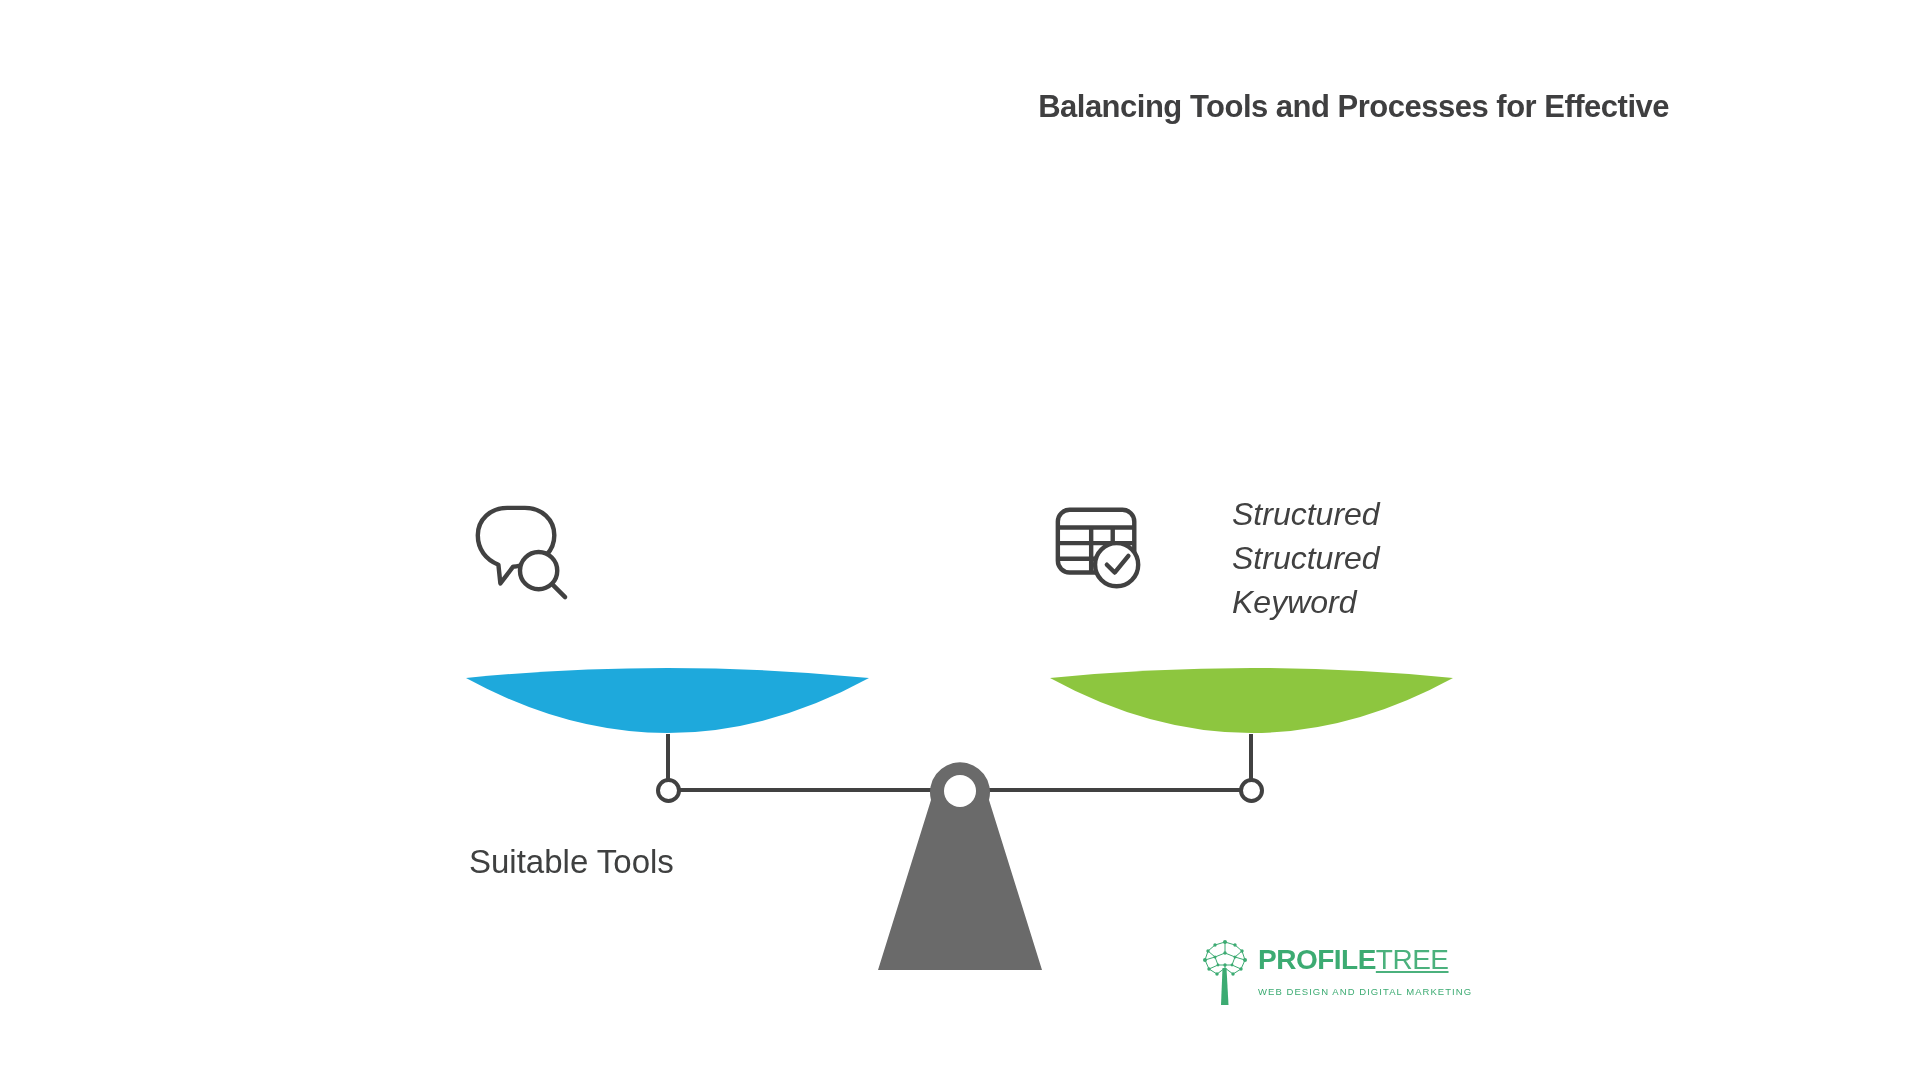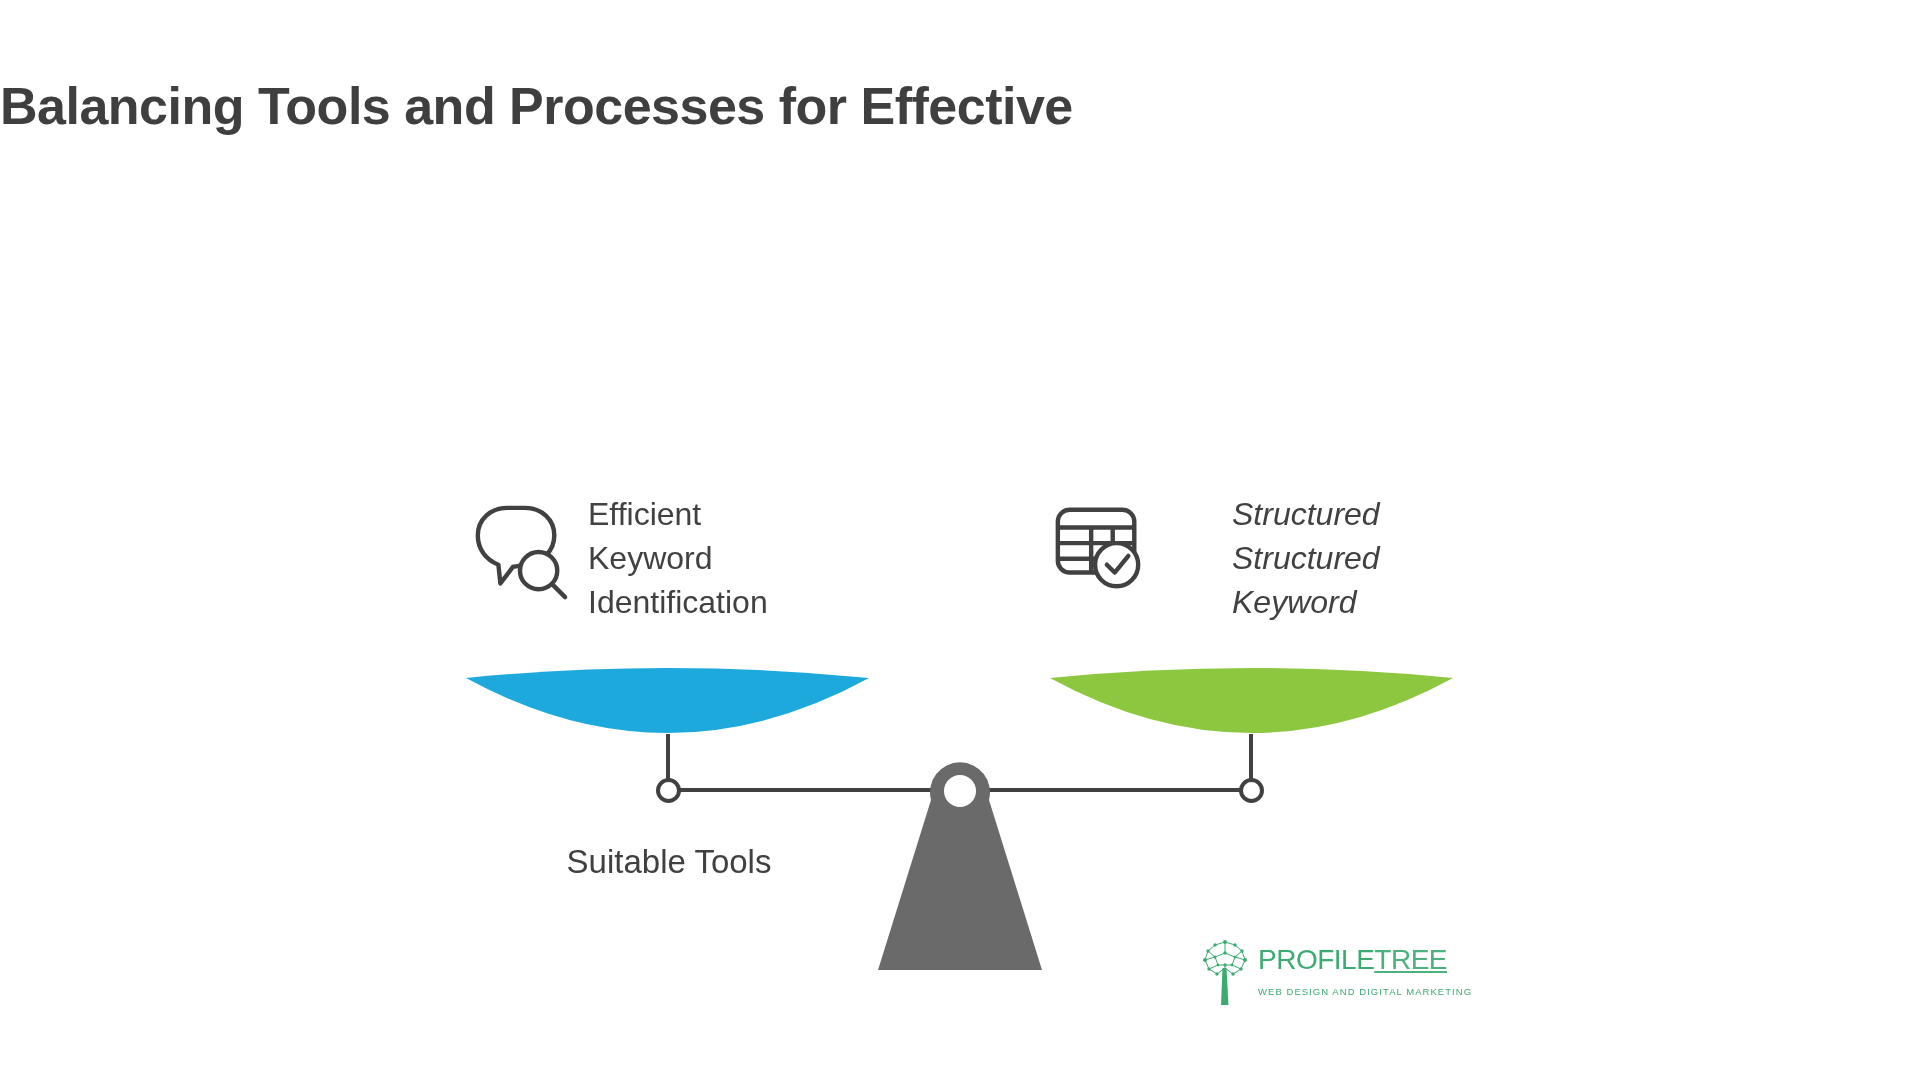--- a/index.html
+++ b/index.html
@@ -11,24 +11,24 @@
     height: 1080px;
     background: #ffffff;
     overflow: hidden;
   }
   
   .title-block {
     position: absolute;
     top: 78px;
     left: 0;
     width: 1669px;
-    text-align: left;
+    text-align: right;
     color: #3F3F40;
     font-weight: bold;
-    font-size: 52px;
+    font-size: 31px;
     line-height: 57px;
     letter-spacing: -0.5px;
   }
   
   .feature-icon { position: absolute; }
   .feature-text {
     position: absolute;
     top: 492px;
     color: #414141;
     font-size: 32px;
@@ -67,21 +67,21 @@
     border-radius: 50%;
     background: #ffffff;
   }
   .ring.left  { left: 656px; }
   .ring.right { left: 1239px; }
   .fulcrum { position: absolute; left: 870px; top: 758px; }
   .pan-label {
     position: absolute;
     top: 843px;
     width: 400px;
-    text-align: center;
+    text-align: left;
     color: #3F4040;
     font-size: 33px;
     font-weight: 400;
   }
   .pan-label.left  { left: 469px; }
   .pan-label.right { left: 1053px; }
   
   .logo {
     position: absolute;
     left: 1200px;
@@ -90,21 +90,21 @@
     align-items: flex-start;
   }
   .logo-text-col { margin-left: 8px; padding-top: 8px; }
   .brand-line {
     font-size: 28px;
     line-height: 28px;
     letter-spacing: -0.5px;
     color: #3CAB72;
     white-space: nowrap;
   }
-  .brand-bold  { font-weight: 400; margin-top: 8px; }
+  .brand-bold  { font-weight: 700; margin-top: 8px; }
   .brand-light { font-weight: 400; opacity: 0.92; text-decoration: underline; }
   .tagline {
     margin-top: 12px;
     font-size: 9.5px;
     letter-spacing: 1.05px;
     color: #3CAB72;
     white-space: nowrap;
   }
 </style>
 </head>
@@ -115,25 +115,20 @@
   <div class="title-block">
     <div>Balancing Tools and Processes for Effective</div>
   </div>
 
   <svg class="feature-icon" style="left:468px; top:498px;" width="102" height="108" viewBox="0 0 104 110">
     <path d="M53 69 C49 70 46 70 46 70 L33 87 L31 68 C18 63 10 52 10 38 C10 22 23 10 40 10 L58 10 C75 10 88 22 88 38 C88 46 85 53 80 58" fill="none" stroke="#414141" stroke-width="4.5" stroke-linecap="round" stroke-linejoin="round"></path>
     <circle cx="72" cy="74" r="19" fill="#ffffff" stroke="#414141" stroke-width="4.5"></circle>
     <line x1="86" y1="88" x2="99" y2="101" stroke="#414141" stroke-width="4.5" stroke-linecap="round"></line>
   </svg>
 
-  <div class="feature-text left">
-    <div>Efficient</div>
-    <div>Keyword</div>
-    <div>Identification</div>
-  </div>
 
   <svg class="feature-icon" style="left:1050px; top:498px;" width="98" height="104" viewBox="0 0 100 106">
     <rect x="8" y="12" width="78" height="64" rx="12" fill="none" stroke="#414141" stroke-width="4.5"></rect>
     <path d="M8 30 H86" fill="none" stroke="#414141" stroke-width="4.5"></path>
     <path d="M42 30 V76" fill="none" stroke="#414141" stroke-width="4.5"></path>
     <path d="M8 46 H86" fill="none" stroke="#414141" stroke-width="4.5"></path>
     <path d="M64 30 V46" fill="none" stroke="#414141" stroke-width="4.5"></path>
     <path d="M8 62 H50" fill="none" stroke="#414141" stroke-width="4.5"></path>
     <circle cx="68" cy="68" r="22" fill="#ffffff" stroke="#414141" stroke-width="4.5"></circle>
     <path d="M58 68 L66 76 L80 59" fill="none" stroke="#414141" stroke-width="4.5" stroke-linecap="round" stroke-linejoin="round"></path>

